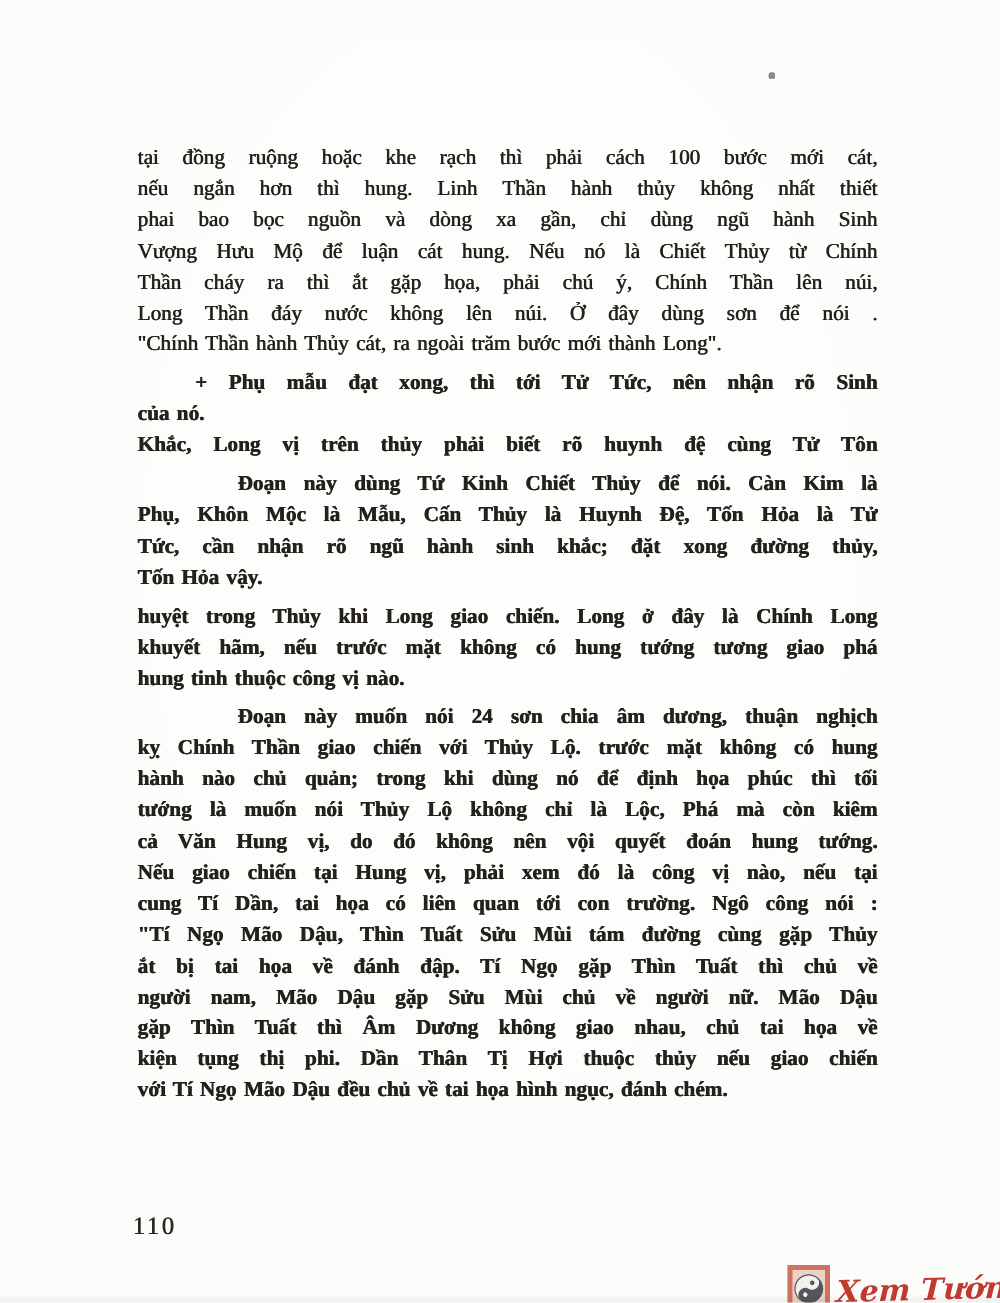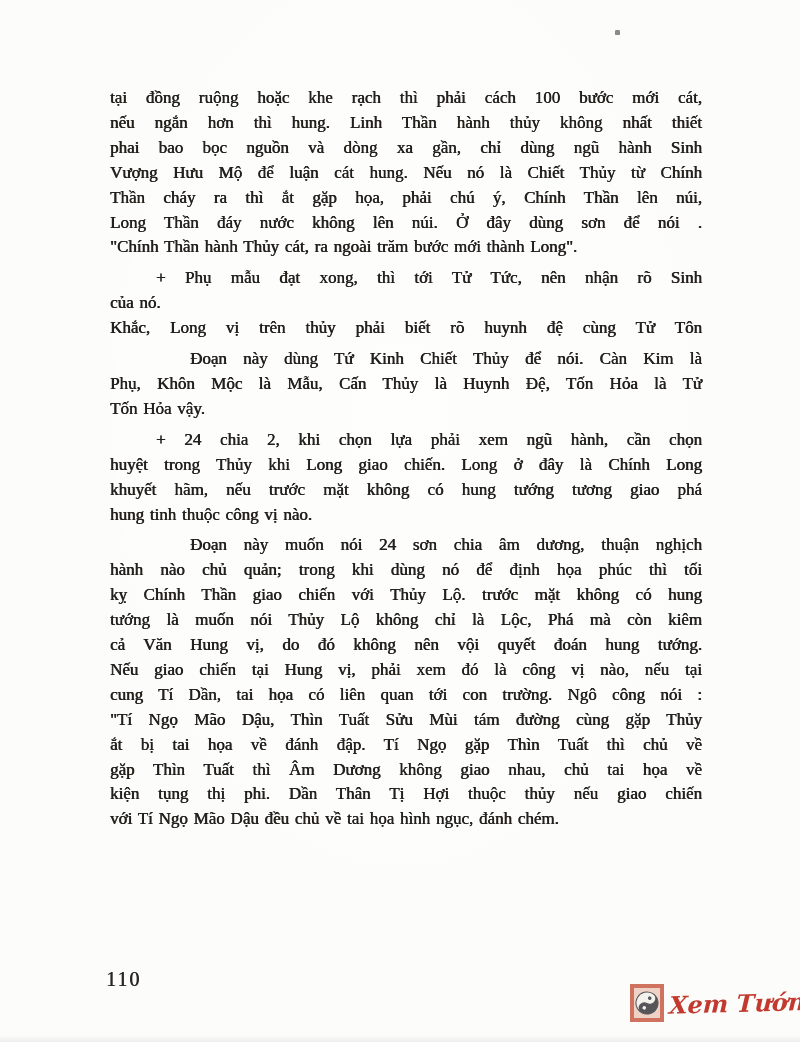--- a/index.html
+++ b/index.html
@@ -9,42 +9,43 @@
     background:#fcfcfa;
     position:relative;
     overflow:hidden;
     font-family:"Liberation Serif", serif;
   }
   .page {
     position:absolute; inset:0;
     background:
       radial-gradient(ellipse at 50% 40%, rgba(255,255,255,0.6), rgba(0,0,0,0) 70%),
       #fcfcfa;
+    margin-top: 28px;
   }
   .page-text {
     position:absolute;
     top:86px; left:110px; width:592px;
     font-size:17px;
     line-height:24.9px;
     color:#24211d;
     text-shadow: 0.4px 0 0 currentColor, -0.2px 0 0 rgba(36,33,29,0.35);
     word-spacing:1.5px;
   }
-  .para + .para { margin-top:6px; }
+  .para + .para { margin-top:6px;font-weight:bold; }
   .line {
     text-align:justify;
     text-align-last:justify;
   }
   .line.last { text-align-last:left; }
   .para.indent-plus .line.first { padding-left:46px; }
   .para.indent-deep .line.first { padding-left:80px; }
 
   .page-number {
     position:absolute;
-    left:106px; top:968px;
+    left:106px; top:942px;
     font-size:20px;
     letter-spacing:2px;
     color:#2a2722;
     text-shadow: 0.4px 0 0 currentColor;
   }
 
   .watermark {
     position:absolute;
     left:630px; top:984px;
     display:flex;
@@ -104,38 +105,39 @@
         <div class="line last">"Chính Thần hành Thủy cát, ra ngoài trăm bước mới thành Long".</div>
       </div>
       <div class="para indent-plus">
         <div class="line first">+ Phụ mẫu đạt xong, thì tới Tử Tức, nên nhận rõ Sinh</div>
         <div class="line last">của nó.</div>
         <div class="line">Khắc, Long vị trên thủy phải biết rõ huynh đệ cùng Tử Tôn</div>
       </div>
       <div class="para indent-deep">
         <div class="line first">Đoạn này dùng Tứ Kinh Chiết Thủy để nói. Càn Kim là</div>
         <div class="line">Phụ, Khôn Mộc là Mẫu, Cấn Thủy là Huynh Đệ, Tốn Hỏa là Tử</div>
+        <div class="line">Tức, cần nhận rõ ngũ hành sinh khắc; đặt xong đường thủy,</div>
         <div class="line last">Tốn Hỏa vậy.</div>
       </div>
       <div class="para indent-plus">
-        <div class="line first">+ 24 chia 2, khi chọn lựa phải xem ngũ hành, cần chọn</div>
         <div class="line">huyệt trong Thủy khi Long giao chiến. Long ở đây là Chính Long</div>
         <div class="line">khuyết hãm, nếu trước mặt không có hung tướng tương giao phá</div>
         <div class="line last">hung tinh thuộc công vị nào.</div>
       </div>
       <div class="para indent-deep">
         <div class="line first">Đoạn này muốn nói 24 sơn chia âm dương, thuận nghịch</div>
+        <div class="line">kỵ Chính Thần giao chiến với Thủy Lộ. trước mặt không có hung</div>
         <div class="line">hành nào chủ quản; trong khi dùng nó để định họa phúc thì tối</div>
-        <div class="line">kỵ Chính Thần giao chiến với Thủy Lộ. trước mặt không có hung</div>
         <div class="line">tướng là muốn nói Thủy Lộ không chỉ là Lộc, Phá mà còn kiêm</div>
         <div class="line">cả Văn Hung vị, do đó không nên vội quyết đoán hung tướng.</div>
         <div class="line">Nếu giao chiến tại Hung vị, phải xem đó là công vị nào, nếu tại</div>
         <div class="line">cung Tí Dần, tai họa có liên quan tới con trường. Ngô công nói :</div>
         <div class="line">"Tí Ngọ Mão Dậu, Thìn Tuất Sửu Mùi tám đường cùng gặp Thủy</div>
         <div class="line">ắt bị tai họa về đánh đập. Tí Ngọ gặp Thìn Tuất thì chủ về</div>
+        <div class="line">người nam, Mão Dậu gặp Sửu Mùi chủ về người nữ. Mão Dậu</div>
         <div class="line">gặp Thìn Tuất thì Âm Dương không giao nhau, chủ tai họa về</div>
         <div class="line">kiện tụng thị phi. Dần Thân Tị Hợi thuộc thủy nếu giao chiến</div>
         <div class="line last">với Tí Ngọ Mão Dậu đều chủ về tai họa hình ngục, đánh chém.</div>
       </div>
     </div>
 
   <div class="page-number">110</div>
 
   <div class="watermark">
     <span class="wm-frame">

